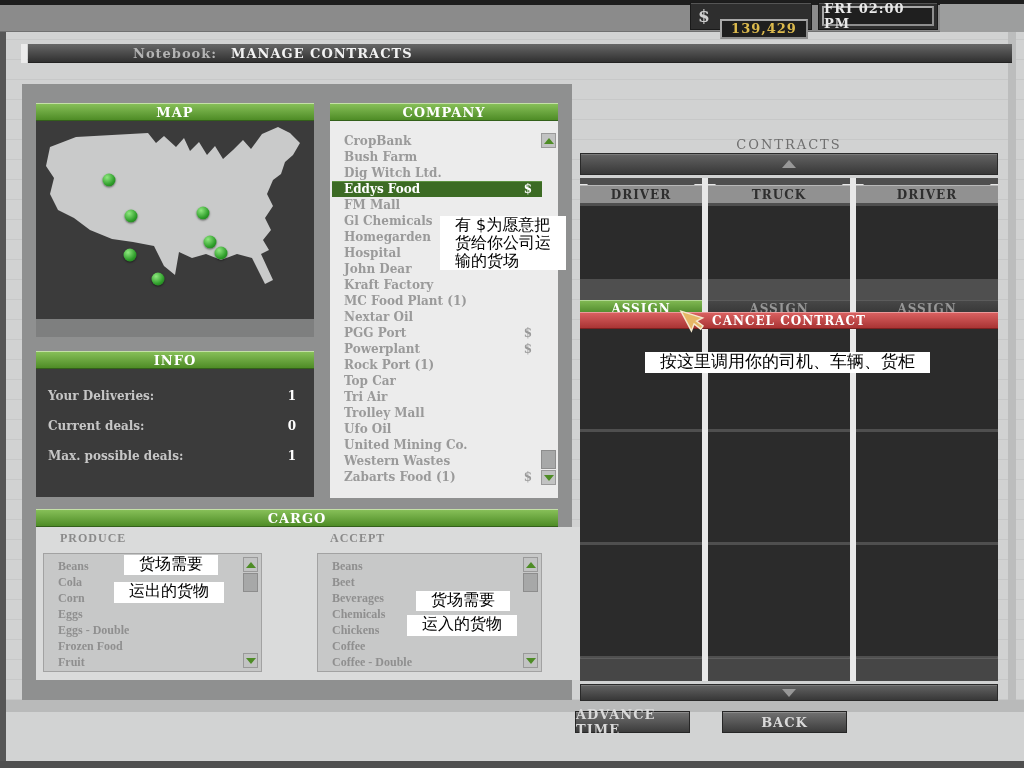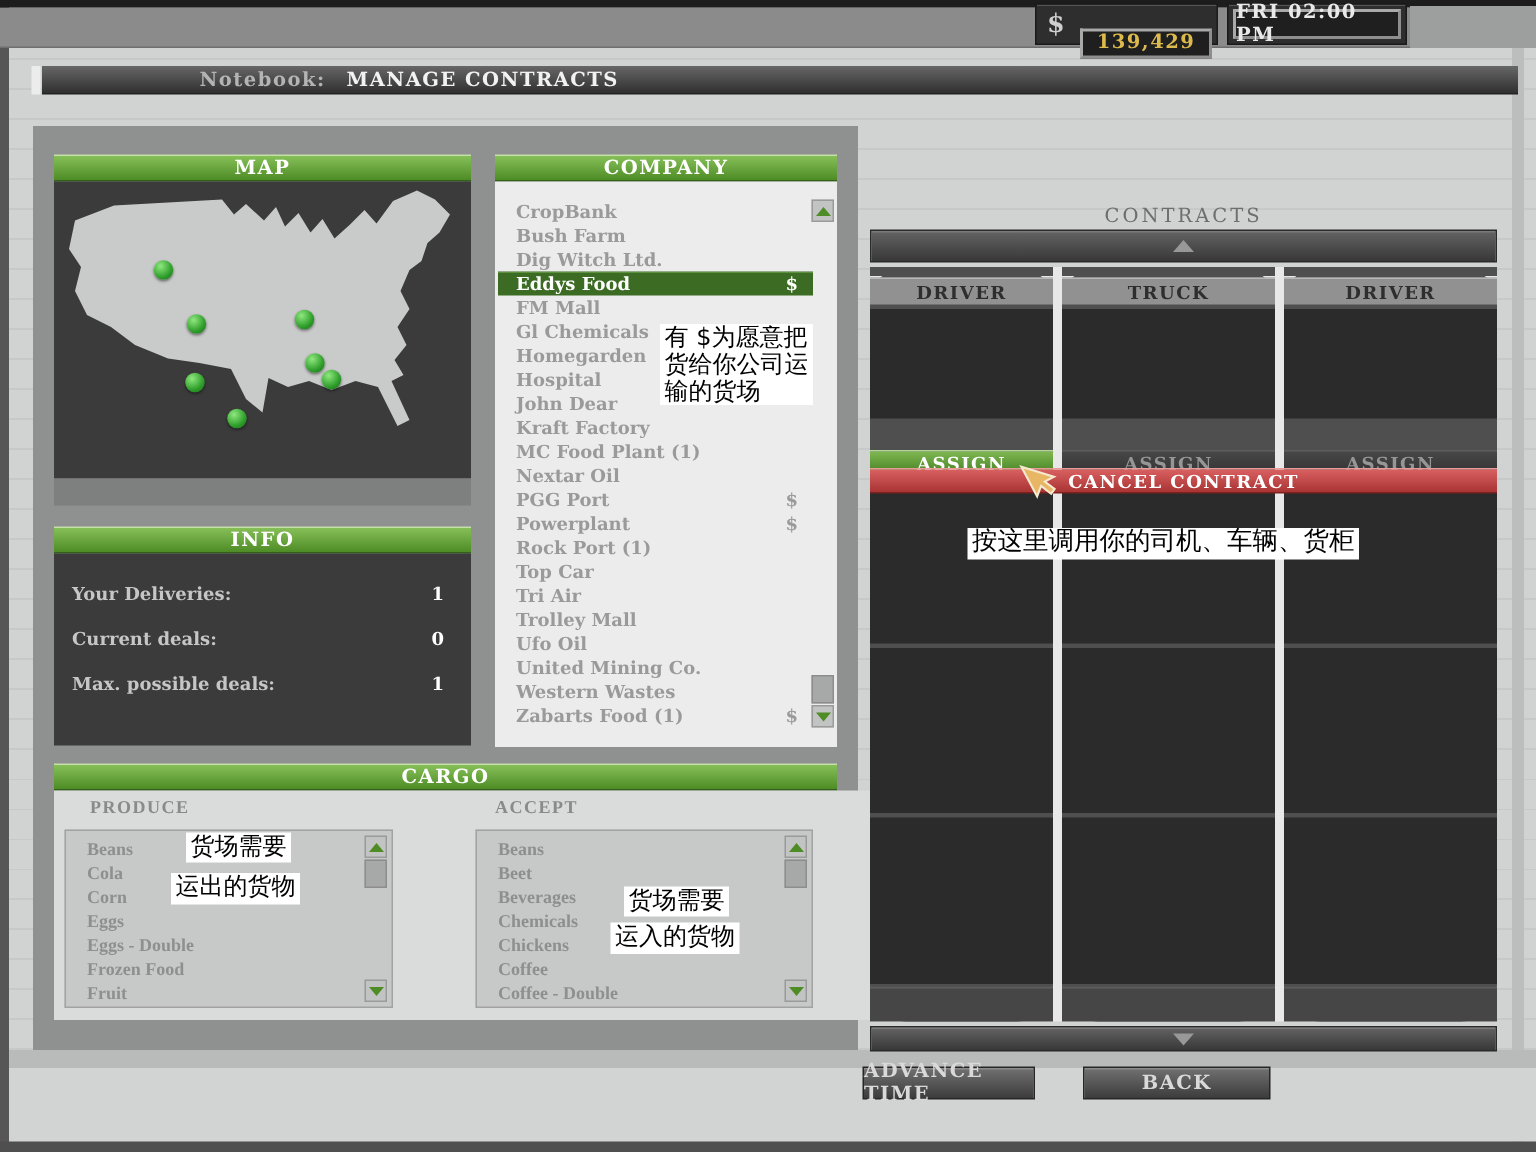--- a/index.html
+++ b/index.html
@@ -160,21 +160,21 @@
     color:#d9d9d9; font-size:13px; font-weight:bold; letter-spacing:1px;
     display:flex; align-items:center; justify-content:center;
   }
   .btn-advance { left:575px; width:115px; }
   .btn-back    { left:722px; width:125px; }
 
   
   .note {
     position:absolute; background:#fff; color:#000;
     font-family:"DejaVu Sans","Liberation Sans",sans-serif;
-    font-size:16px; line-height:18px; padding:0 3px; white-space:nowrap;
+    font-size:16px; line-height:18px; padding:0 15px; white-space:nowrap;
   }
   .note-multi div { padding:0; }
 
   
   .cursor { left:679px; top:305px; width:28px; height:28px; }
 </style>
 </head>
 <body>
 
 <div id="screen">

